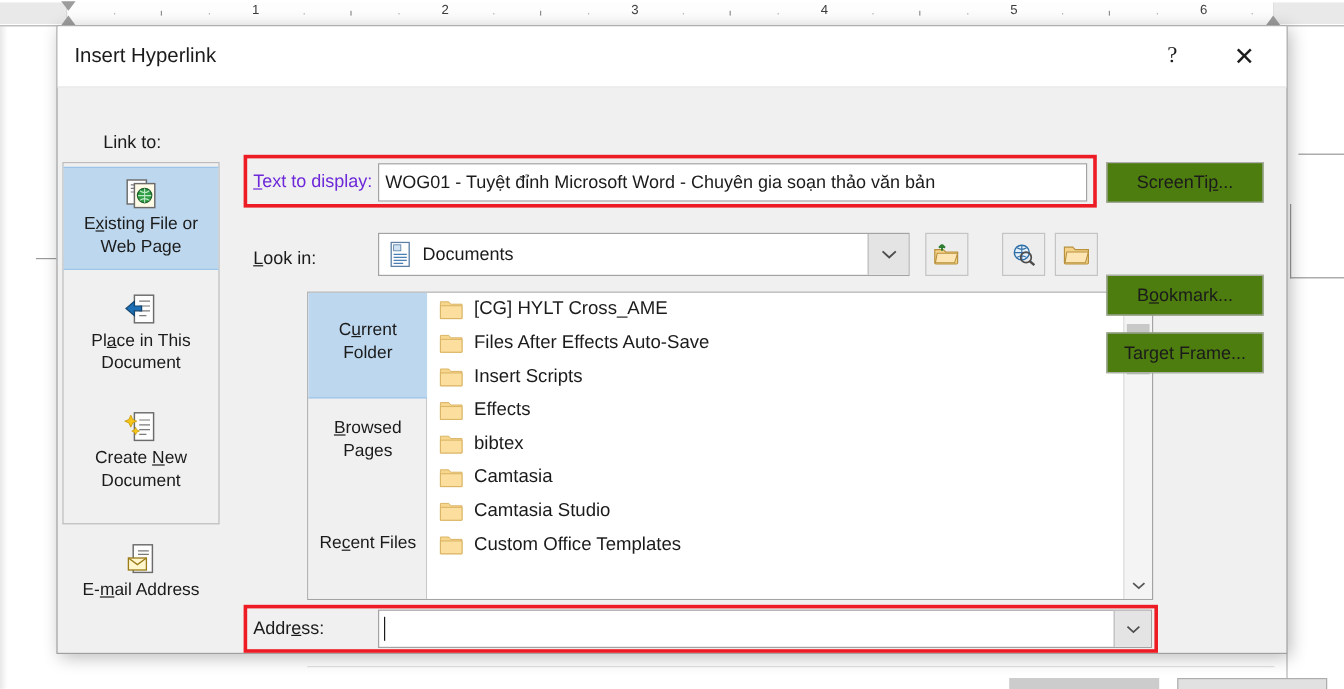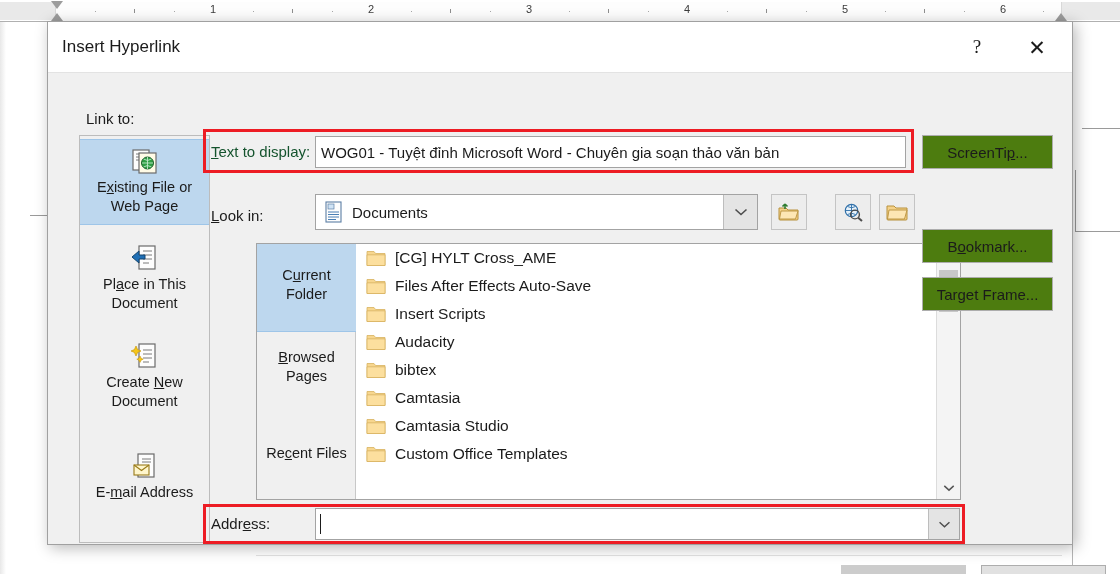--- a/index.html
+++ b/index.html
@@ -135,22 +135,22 @@
     height: 473px;
     text-decoration: underline;
   }
 
   
   #link-to-label {
     position: absolute; left: 38px; top: 37px;
     font-size: 15px; color: #1b1b1b;
   }
   #link-to-panel {
-    position: absolute; left: 31px; top: 62px;
-    width: 131px; height: 408px;
+    position: absolute; left: 4px; top: 62px;
+    width: 131px; height: 302px;
     background: #f0f0f0;
     border: 1px solid #bcbcbc;
   }
   .link-item {
     position: relative;
     width: 100%;
     padding: 7px 4px 9px;
     text-align: center;
     cursor: default;
   }
@@ -178,21 +178,21 @@
 
   
   #text-display-highlight {
     position: absolute;
     left: 155px; top: 56px;
     width: 711px; height: 44px;
     border: 3px solid #ed1c24;
   }
   #text-display-label {
     position: absolute; left: 163px; top: 70px;
-    font-size: 15px; color: #14532d;
+    font-size: 15px; color: #6d28d9;
   }
   #text-display-input {
     position: absolute;
     left: 267px; top: 63px;
     width: 591px; height: 32px;
     background: #ffffff;
     border: 1px solid #a3a3a3;
     font-size: 15px;
     color: #1b1b1b;
     padding: 12px 5px;
@@ -584,21 +584,21 @@
                 <path d="M1 1.5h7l1.6 2H19v12H1z" fill="#f7d68e" stroke="#d8b261" stroke-width="0.8"></path>
                 <path d="M1 4.8h18v10.7H1z" fill="#fcdf9e" stroke="#d8b261" stroke-width="0.8"></path>
               </svg></span>
             <span class="fname">Insert Scripts</span>
           </div>
           <div class="file-row">
             <span class="folder-icon"><svg viewBox="0 0 20 17" width="20" height="17">
                 <path d="M1 1.5h7l1.6 2H19v12H1z" fill="#f7d68e" stroke="#d8b261" stroke-width="0.8"></path>
                 <path d="M1 4.8h18v10.7H1z" fill="#fcdf9e" stroke="#d8b261" stroke-width="0.8"></path>
               </svg></span>
-            <span class="fname">Audacity</span>
+            <span class="fname">Effects</span>
           </div>
           <div class="file-row">
             <span class="folder-icon"><svg viewBox="0 0 20 17" width="20" height="17">
                 <path d="M1 1.5h7l1.6 2H19v12H1z" fill="#f7d68e" stroke="#d8b261" stroke-width="0.8"></path>
                 <path d="M1 4.8h18v10.7H1z" fill="#fcdf9e" stroke="#d8b261" stroke-width="0.8"></path>
               </svg></span>
             <span class="fname">bibtex</span>
           </div>
           <div class="file-row">
             <span class="folder-icon"><svg viewBox="0 0 20 17" width="20" height="17">

